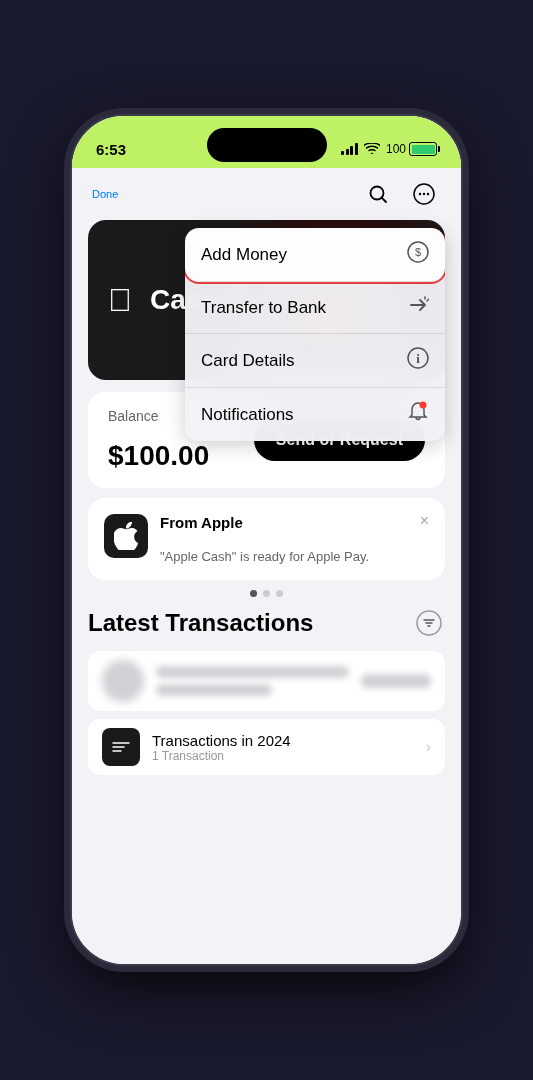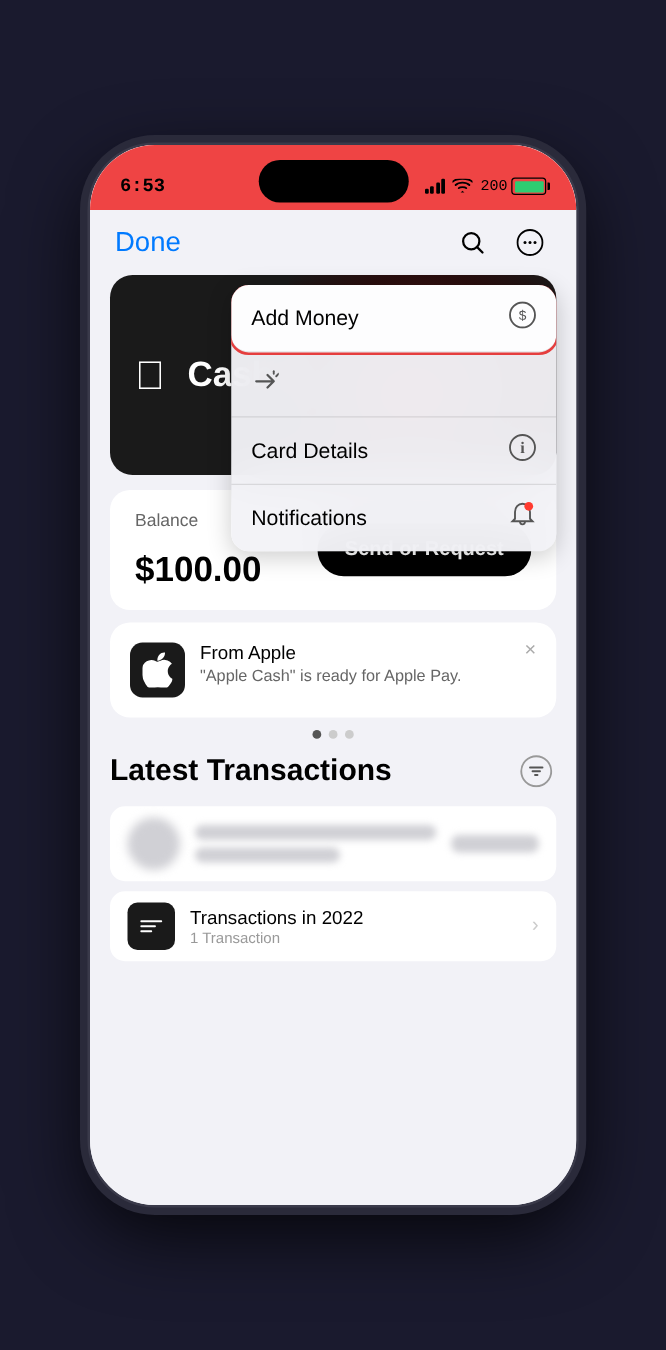--- a/index.html
+++ b/index.html
@@ -46,27 +46,26 @@
     .screen {
       width: 100%;
       height: 100%;
       background: #f2f2f7;
       overflow: hidden;
       position: relative;
     }
     
     .status-bar {
       height: 52px;
-      background: #ef4444;
+      background: #bef264;
       display: flex;
       align-items: center;
       justify-content: space-between;
       padding: 14px 24px 0;
       position: relative;
-      font-family: Liberation Mono, monospace;
     }
     .status-time {
       font-size: 15px;
       font-weight: 600;
       color: #000;
     }
     .status-icons {
       display: flex;
       align-items: center;
       gap: 6px;
@@ -118,21 +117,21 @@
     
     .nav-bar {
       height: 52px;
       background: #f2f2f7;
       display: flex;
       align-items: center;
       justify-content: space-between;
       padding: 0 20px;
     }
     .nav-done {
-      font-size: 22px;
+      font-size: 11px;
       color: #007aff;
       font-weight: 400;
     }
     .nav-icons {
       display: flex;
       align-items: center;
       gap: 12px;
     }
     .nav-icon-btn {
       width: 34px;
@@ -281,23 +280,23 @@
       display: flex;
       align-items: center;
       justify-content: center;
       flex-shrink: 0;
     }
     .notif-content {
       flex: 1;
     }
     .notif-title {
       font-size: 15px;
-      font-weight: 400;
+      font-weight: 700;
       color: #000;
-      margin-bottom: 2px;
+      margin-bottom: 18px;
     }
     .notif-body {
       font-size: 13px;
       color: #666;
     }
     .notif-close {
       position: absolute;
       top: 14px;
       right: 16px;
       font-size: 16px;
@@ -453,21 +452,21 @@
           <div class="signal-bar" style="height:9px;"></div>
           <div class="signal-bar" style="height:12px;"></div>
         </div>
         <svg width="16" height="12" viewBox="0 0 16 12" fill="none">
           <path d="M8 9.5L9.5 11H6.5L8 9.5Z" fill="black"></path>
           <path d="M5 7.5C6.1 6.4 9.9 6.4 11 7.5" stroke="black" stroke-width="1.5" fill="none" stroke-linecap="round"></path>
           <path d="M2.5 5C5 2.5 11 2.5 13.5 5" stroke="black" stroke-width="1.5" fill="none" stroke-linecap="round"></path>
           <path d="M0 2.5C3.3 -0.8 12.7 -0.8 16 2.5" stroke="black" stroke-width="1.5" fill="none" stroke-linecap="round"></path>
         </svg>
         <div class="battery-indicator">
-          <span style="font-size:12px;font-weight:500;">200</span>
+          <span style="font-size:12px;font-weight:500;">100</span>
           <div class="battery-box">
             <div class="battery-fill"></div>
           </div>
         </div>
       </div>
     </div>
 
     <div class="nav-bar">
       <span class="nav-done">Done</span>
       <div class="nav-icons">
@@ -588,20 +587,21 @@
         <div class="dropdown-item highlighted">
           <span class="dropdown-item-text">Add Money</span>
           <span class="dropdown-item-icon">
             <svg width="22" height="22" viewBox="0 0 22 22" fill="none">
               <circle cx="11" cy="11" r="10" stroke="#555" stroke-width="1.5"></circle>
               <text x="11" y="15" text-anchor="middle" font-size="11" fill="#555" font-family="sans-serif">$</text>
             </svg>
           </span>
         </div>
         <div class="dropdown-item">
+          <span class="dropdown-item-text">Transfer to Bank</span>
           <span class="dropdown-item-icon">
             <svg width="22" height="20" viewBox="0 0 22 20" fill="none">
               <path d="M4 10 L18 10 M13 5 L18 10 L13 15" stroke="#555" stroke-width="1.8" stroke-linecap="round" stroke-linejoin="round"></path>
               <path d="M18 4 L18 2" stroke="#555" stroke-width="1.5" stroke-linecap="round"></path>
               <path d="M20 6 L22 4" stroke="#555" stroke-width="1.5" stroke-linecap="round"></path>
             </svg>
           </span>
         </div>
         <div class="dropdown-item">
           <span class="dropdown-item-text">Card Details</span>
@@ -677,20 +677,20 @@
 
       <div class="transaction-year-row">
         <div class="year-icon">
           <svg width="22" height="18" viewBox="0 0 22 18" fill="none">
             <line x1="3" y1="5" x2="19" y2="5" stroke="white" stroke-width="1.5" stroke-linecap="round"></line>
             <line x1="3" y1="9" x2="14" y2="9" stroke="white" stroke-width="1.5" stroke-linecap="round"></line>
             <line x1="3" y1="13" x2="11" y2="13" stroke="white" stroke-width="1.5" stroke-linecap="round"></line>
           </svg>
         </div>
         <div class="year-info">
-          <div class="year-title">Transactions in 2022</div>
+          <div class="year-title">Transactions in 2024</div>
           <div class="year-subtitle">1 Transaction</div>
         </div>
         <span class="chevron-right">›</span>
       </div>
     </div>
   </div>
 </div>
 
 </body></html>

